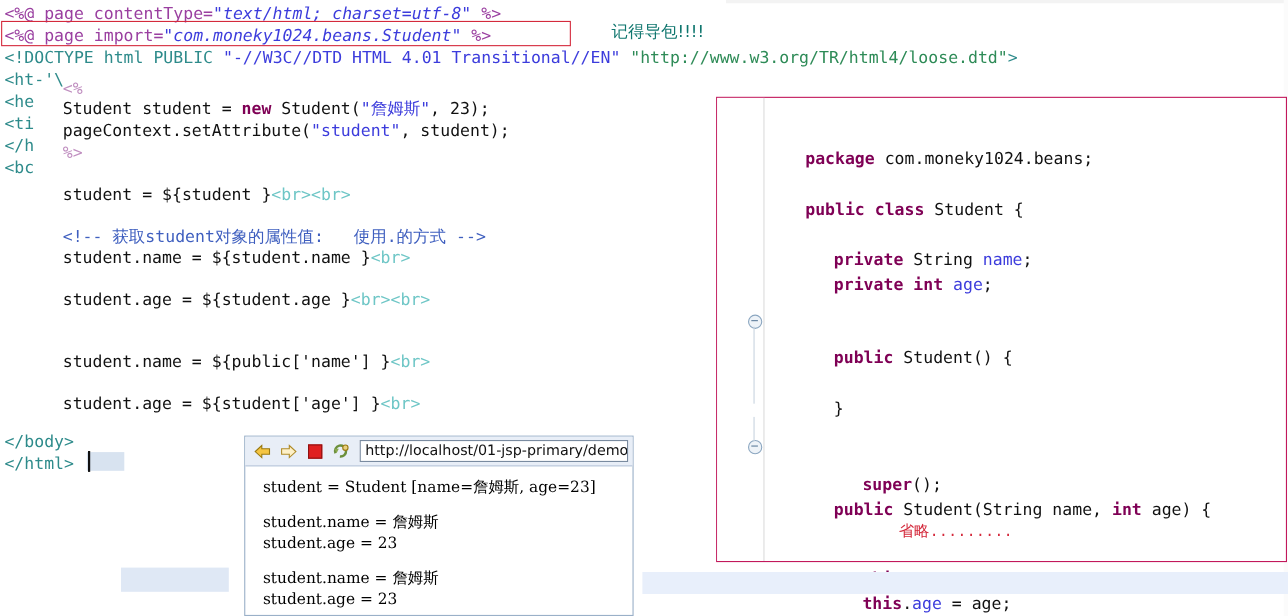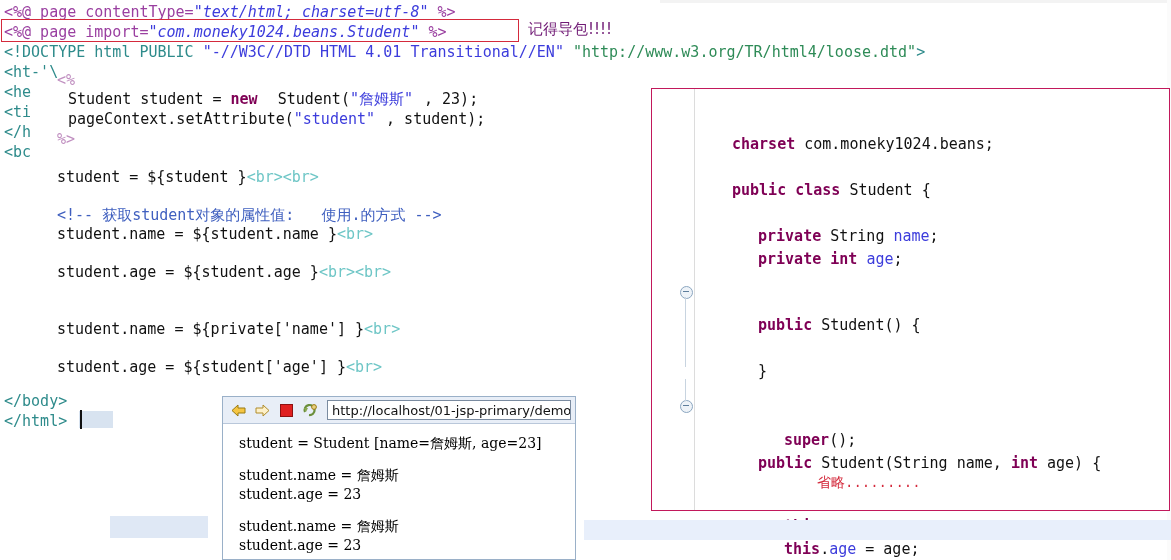--- a/index.html
+++ b/index.html
@@ -18,39 +18,39 @@
     background:#ffffff;
   }
   .code{
     font-family:"DejaVu Sans Mono","Liberation Mono",monospace;
     font-size:15px;line-height:20px;white-space:pre;
   }
   .tok-tag{color:#2e8b8b;}
   .tok-str{color:#3c3cdc;}
   .tok-str-it{color:#3c3cdc;font-style:italic;}
   .tok-kw{color:#7f0055;font-weight:bold;}
-  .tok-plain{color:#111111;margin-left:11px;}
+  .tok-plain{color:#111111;}
   .tok-dir{color:#9a3fa0;}
   .tok-br{color:#6ec6c6;}
   .tok-el{color:#111111;}
   .tok-cn{color:#3c3cdc;}
   .tok-scriptlet{color:#c08fc0;}
   .tok-green{color:#2e8b57;}
 
   
   #left-tags{left:4px;top:62px;font-size:15px;line-height:20px;color:#2e8b8b;}
 
   
   #import-box{
     position:absolute;left:1px;top:19px;width:518px;height:23px;
     border:1px solid #d42a3c;box-sizing:border-box;
     pointer-events:none;
   }
   #remember-note{
-    left:528px;top:20px;color:#701a75;font-size:15px;
+    left:556px;top:20px;color:#0f766e;font-size:15px;
     font-family:"DejaVu Sans","Liberation Sans",sans-serif;
   }
 
   
   #sel-highlight{
     position:absolute;left:79px;top:411px;width:34px;height:17px;
     background:#d8e3f0;
   }
   #caret{
     position:absolute;left:80px;top:410px;width:2px;height:19px;background:#111;
@@ -176,21 +176,21 @@
 
   <div class="abs code" style="left:57px;top:167px;" data-name="line-el-student"><span class="tok-el" data-name="el-student-label">student = </span><span class="tok-el" data-name="el-student-expr">${student }</span><span class="tok-br" data-name="el-student-br">&lt;br&gt;&lt;br&gt;</span></div>
 
   <div class="abs code" style="left:57px;top:205px;" data-name="comment-dot-access">&lt;!-- 获取student对象的属性值:   使用.的方式 --&gt;</div>
 
   <div class="abs code" style="left:57px;top:224px;" data-name="line-name-dot"><span class="tok-el" data-name="name-dot-label">student.name = </span><span class="tok-el" data-name="name-dot-expr">${student.name }</span><span class="tok-br" data-name="name-dot-br">&lt;br&gt;</span></div>
 
   <div class="abs code" style="left:57px;top:262px;" data-name="line-age-dot"><span class="tok-el" data-name="age-dot-label">student.age = </span><span class="tok-el" data-name="age-dot-expr">${student.age }</span><span class="tok-br" data-name="age-dot-br">&lt;br&gt;&lt;br&gt;</span></div>
 
 
-  <div class="abs code" style="left:57px;top:319px;" data-name="line-name-bracket"><span class="tok-el" data-name="name-bracket-label">student.name = </span><span class="tok-el" data-name="name-bracket-expr">${private['name'] }</span><span class="tok-br" data-name="name-bracket-br">&lt;br&gt;</span></div>
+  <div class="abs code" style="left:57px;top:319px;" data-name="line-name-bracket"><span class="tok-el" data-name="name-bracket-label">student.name = </span><span class="tok-el" data-name="name-bracket-expr">${public['name'] }</span><span class="tok-br" data-name="name-bracket-br">&lt;br&gt;</span></div>
 
   <div class="abs code" style="left:57px;top:357px;" data-name="line-age-bracket"><span class="tok-el" data-name="age-bracket-label">student.age = </span><span class="tok-el" data-name="age-bracket-expr">${student['age'] }</span><span class="tok-br" data-name="age-bracket-br">&lt;br&gt;</span></div>
 
   <div id="sel-highlight" data-name="editor-selection-highlight"></div>
   <div class="abs code" style="left:4px;top:391px;" data-name="line-close-body"><span class="tok-tag" data-name="close-body-tag">&lt;/body&gt;</span></div>
   <div class="abs code" style="left:4px;top:411px;" data-name="line-close-html"><span class="tok-tag" data-name="close-html-tag">&lt;/html&gt;</span></div>
   <div id="caret" data-name="text-caret"></div>
 </div>
 
 <style>
@@ -236,21 +236,21 @@
 
 <div id="java-panel" data-name="java-source-panel">
   <div id="java-gutter" data-name="java-editor-gutter">
     <div class="fold" style="top:197px;" data-name="fold-toggle-icon"></div>
     <div class="fold-line" style="top:208px;height:70px;" data-name="fold-range-line"></div>
     <div class="fold" style="top:311px;" data-name="fold-toggle-icon"></div>
     <div class="fold-line" style="top:290px;height:22px;" data-name="fold-range-line"></div>
   </div>
 
   <div id="java-code" data-name="java-code-body">
-    <div class="jline" style="padding-left:38px;" data-name="java-line-package"><span class="j-kw" data-name="keyword-package">charset</span><span class="j-plain" data-name="package-name"> com.moneky1024.beans;</span></div>
+    <div class="jline" style="padding-left:38px;" data-name="java-line-package"><span class="j-kw" data-name="keyword-package">package</span><span class="j-plain" data-name="package-name"> com.moneky1024.beans;</span></div>
     <div class="jline" data-name="java-blank-line">&nbsp;</div>
     <div class="jline" style="padding-left:38px;" data-name="java-line-class"><span class="j-kw" data-name="keyword-public-class">public class</span><span class="j-plain" data-name="class-name"> Student {</span></div>
     <div class="jline" data-name="java-blank-line">&nbsp;</div>
     <div class="jline" style="padding-left:64px;" data-name="java-line-field-name"><span class="j-kw" data-name="keyword-private">private</span><span class="j-plain" data-name="field-type-string"> String </span><span class="j-field" data-name="field-name">name</span><span class="j-plain" data-name="field-terminator">;</span></div>
     <div class="jline" style="padding-left:64px;" data-name="java-line-field-age"><span class="j-kw" data-name="keyword-private-int">private int </span><span class="j-field" data-name="field-age">age</span><span class="j-plain" data-name="field-terminator">;</span></div>
     <div class="jline" data-name="java-blank-line">&nbsp;</div>
     <div class="jline" style="padding-left:64px;margin-top:20px;" data-name="java-line-noarg-ctor"><span class="j-kw" data-name="keyword-public">public</span><span class="j-plain" data-name="noarg-ctor-signature"> Student() {</span></div>
     <div class="jline" data-name="java-blank-line">&nbsp;</div>
     <div class="jline j-plain" style="padding-left:64px;" data-name="java-line-noarg-ctor-close">}</div>
     <div class="jline" data-name="java-blank-line">&nbsp;</div>

